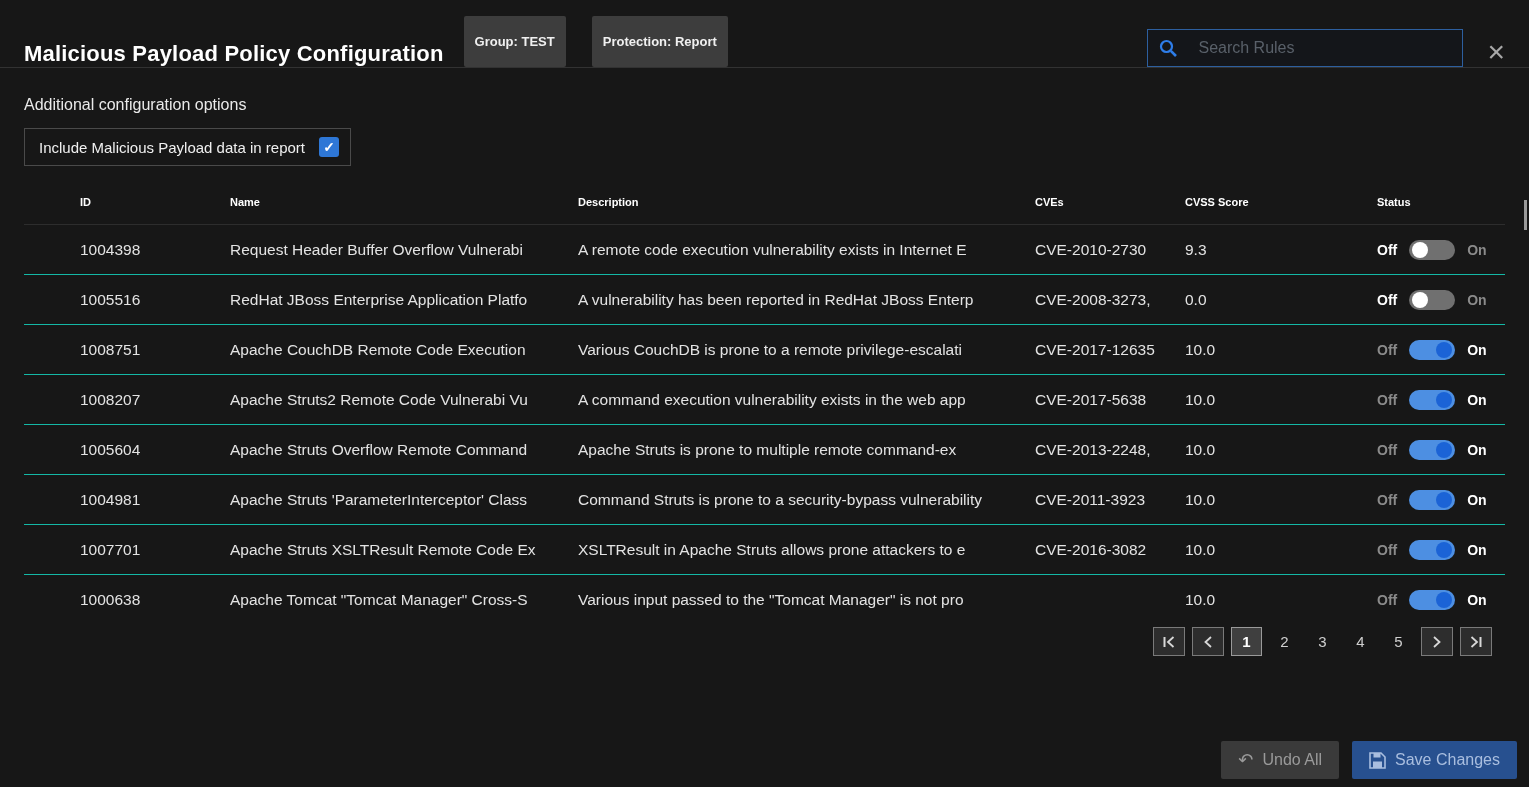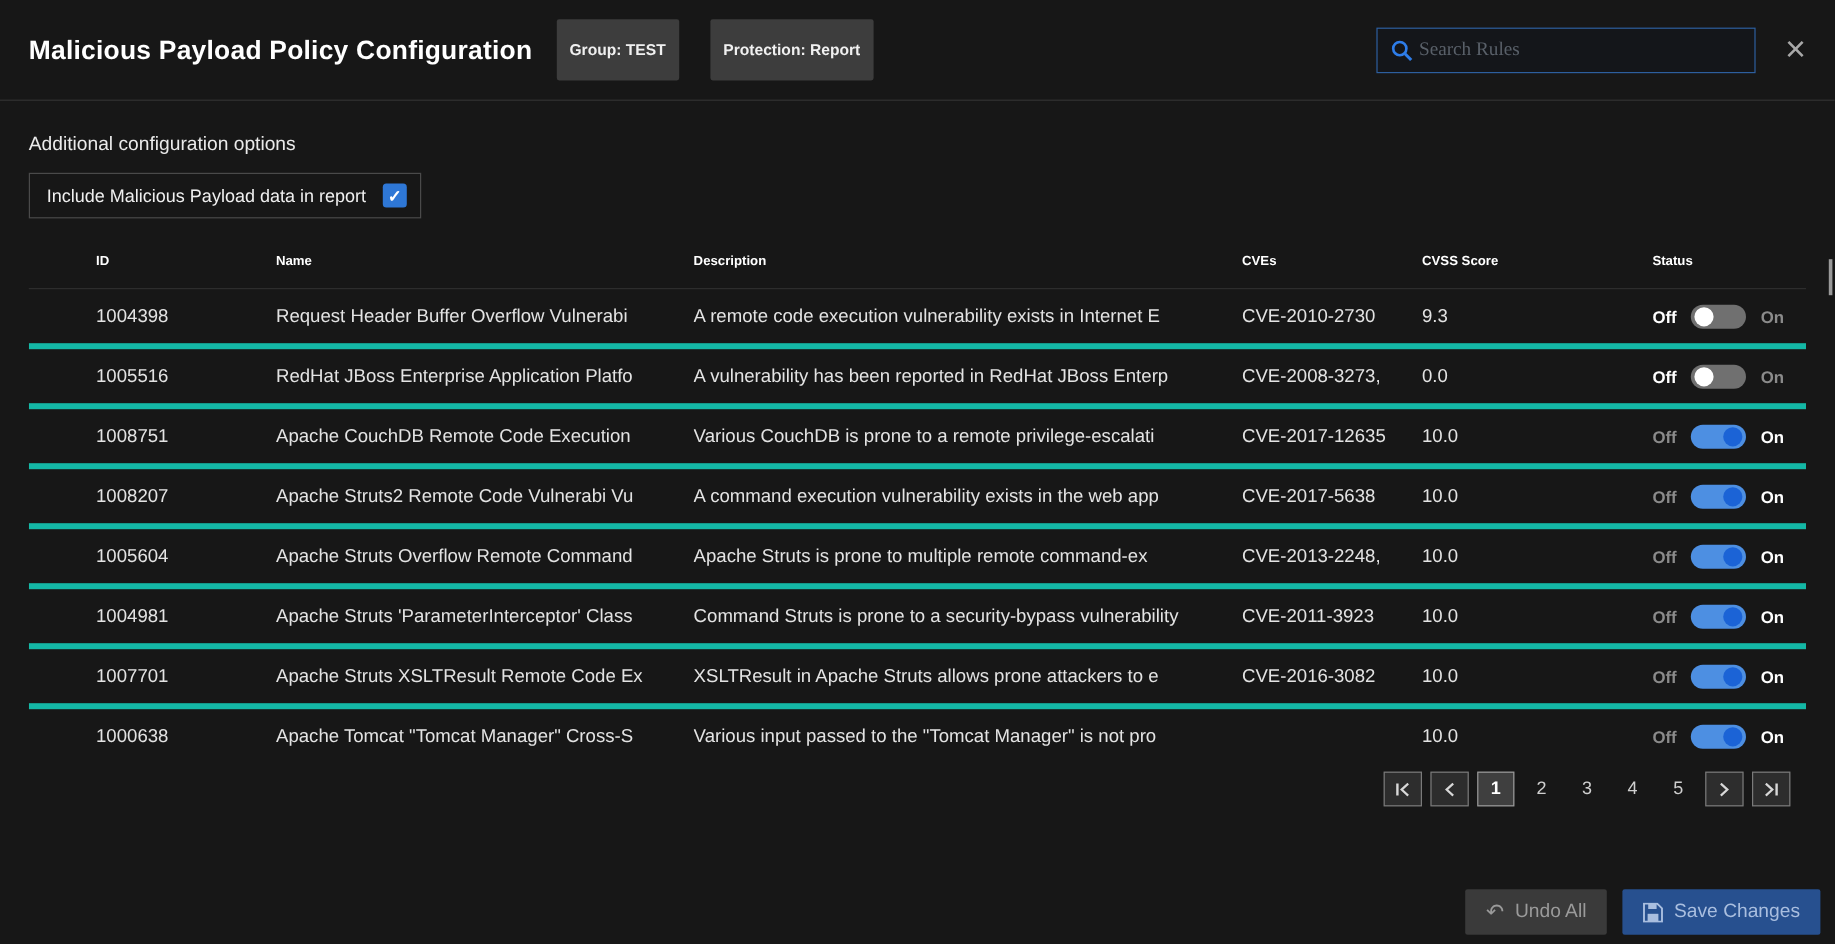--- a/index.html
+++ b/index.html
@@ -6,39 +6,39 @@
   html,body { width:1529px; height:787px; overflow:hidden; }
   body {
     background:#171717;
     color:#e6e6e6;
     font-family:"Liberation Sans", sans-serif;
     position:relative;
   }
 
   
   .topbar {
-    display:flex; align-items:center;
-    height:84px; padding:0 24px;
+    display:flex; align-items:flex-end;
+    height:68px; padding:0 24px;
     border-bottom:1px solid #323232;
   }
   .page-title { font-size:22px; font-weight:700; color:#ffffff; letter-spacing:.2px; white-space:nowrap; }
   .badge {
     background:#3d3d3d; color:#f0f0f0;
     font-size:13px; font-weight:700;
     padding:18px 11px; border-radius:2px;
     margin-left:20px; white-space:nowrap;
   }
   .badge + .badge { margin-left:26px; }
   .search-box {
     margin-left:auto;
     width:316px; height:38px;
     border:1px solid var(--search-border, #2d5f9e);
     background:#14161a;
     display:flex; align-items:center;
-    padding:0 10px; gap:4px;font-family:Liberation Serif, serif;
+    padding:0 10px; gap:20px;
   }
   .search-box input {
     flex:1; background:transparent; border:none; outline:none;
     color:#cfcfcf; font-size:16px; font-family:inherit;
   }
   .search-box input::placeholder { color:#596069; }
   .close-btn {
     margin-left:24px; color:#a8a8a8; font-size:30px; line-height:1;
     cursor:pointer; user-select:none; font-weight:400;
   }
@@ -66,21 +66,21 @@
     grid-template-columns:206px 348px 457px 150px 192px 1fr;
     align-items:center;
   }
   .thead {
     padding:6px 0 16px;
     font-weight:700; font-size:11px; color:#ffffff;
   }
   .cell { white-space:nowrap; overflow:hidden; padding-right:14px; }
   .c-id { padding-left:56px; }
   .tbody { height:392px; overflow:hidden; border-top:1px solid #2d2d2d; }
-  .trow { height:50px; border-bottom:5px solid #14b8a6; font-size:15.5px; color:#e3e3e3; }
+  .trow { height:50px; border-bottom:1px solid #14b8a6; font-size:15.5px; color:#e3e3e3; }
   .c-status { display:flex; align-items:center; gap:12px; overflow:visible; }
   .t-off, .t-on { font-size:14px; font-weight:700; color:#8b8b8b; }
   .t-off.active, .t-on.active { color:#ffffff; }
   .toggle {
     width:46px; height:20px; border-radius:10px;
     position:relative; cursor:pointer; flex:none;
   }
   .toggle .knob {
     position:absolute; top:2px; width:16px; height:16px; border-radius:50%;
   }

